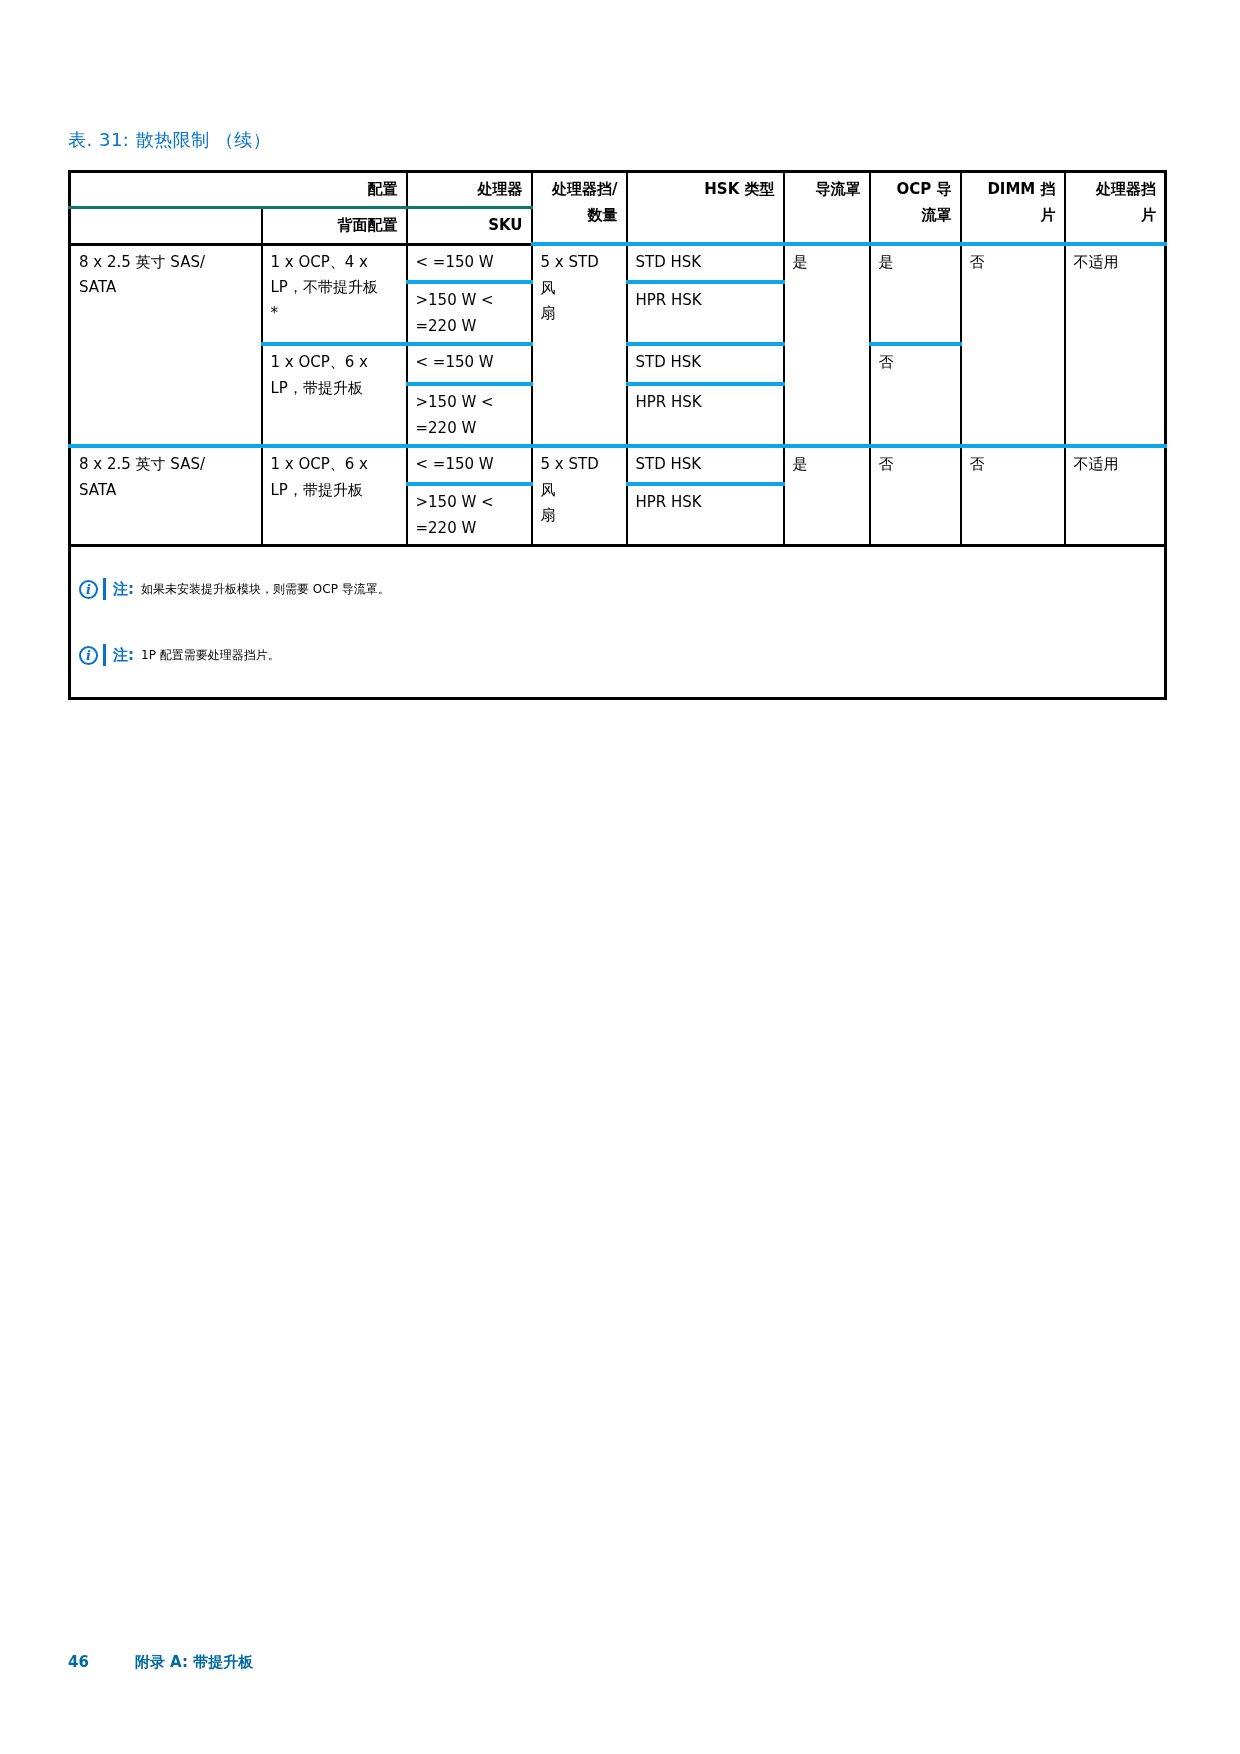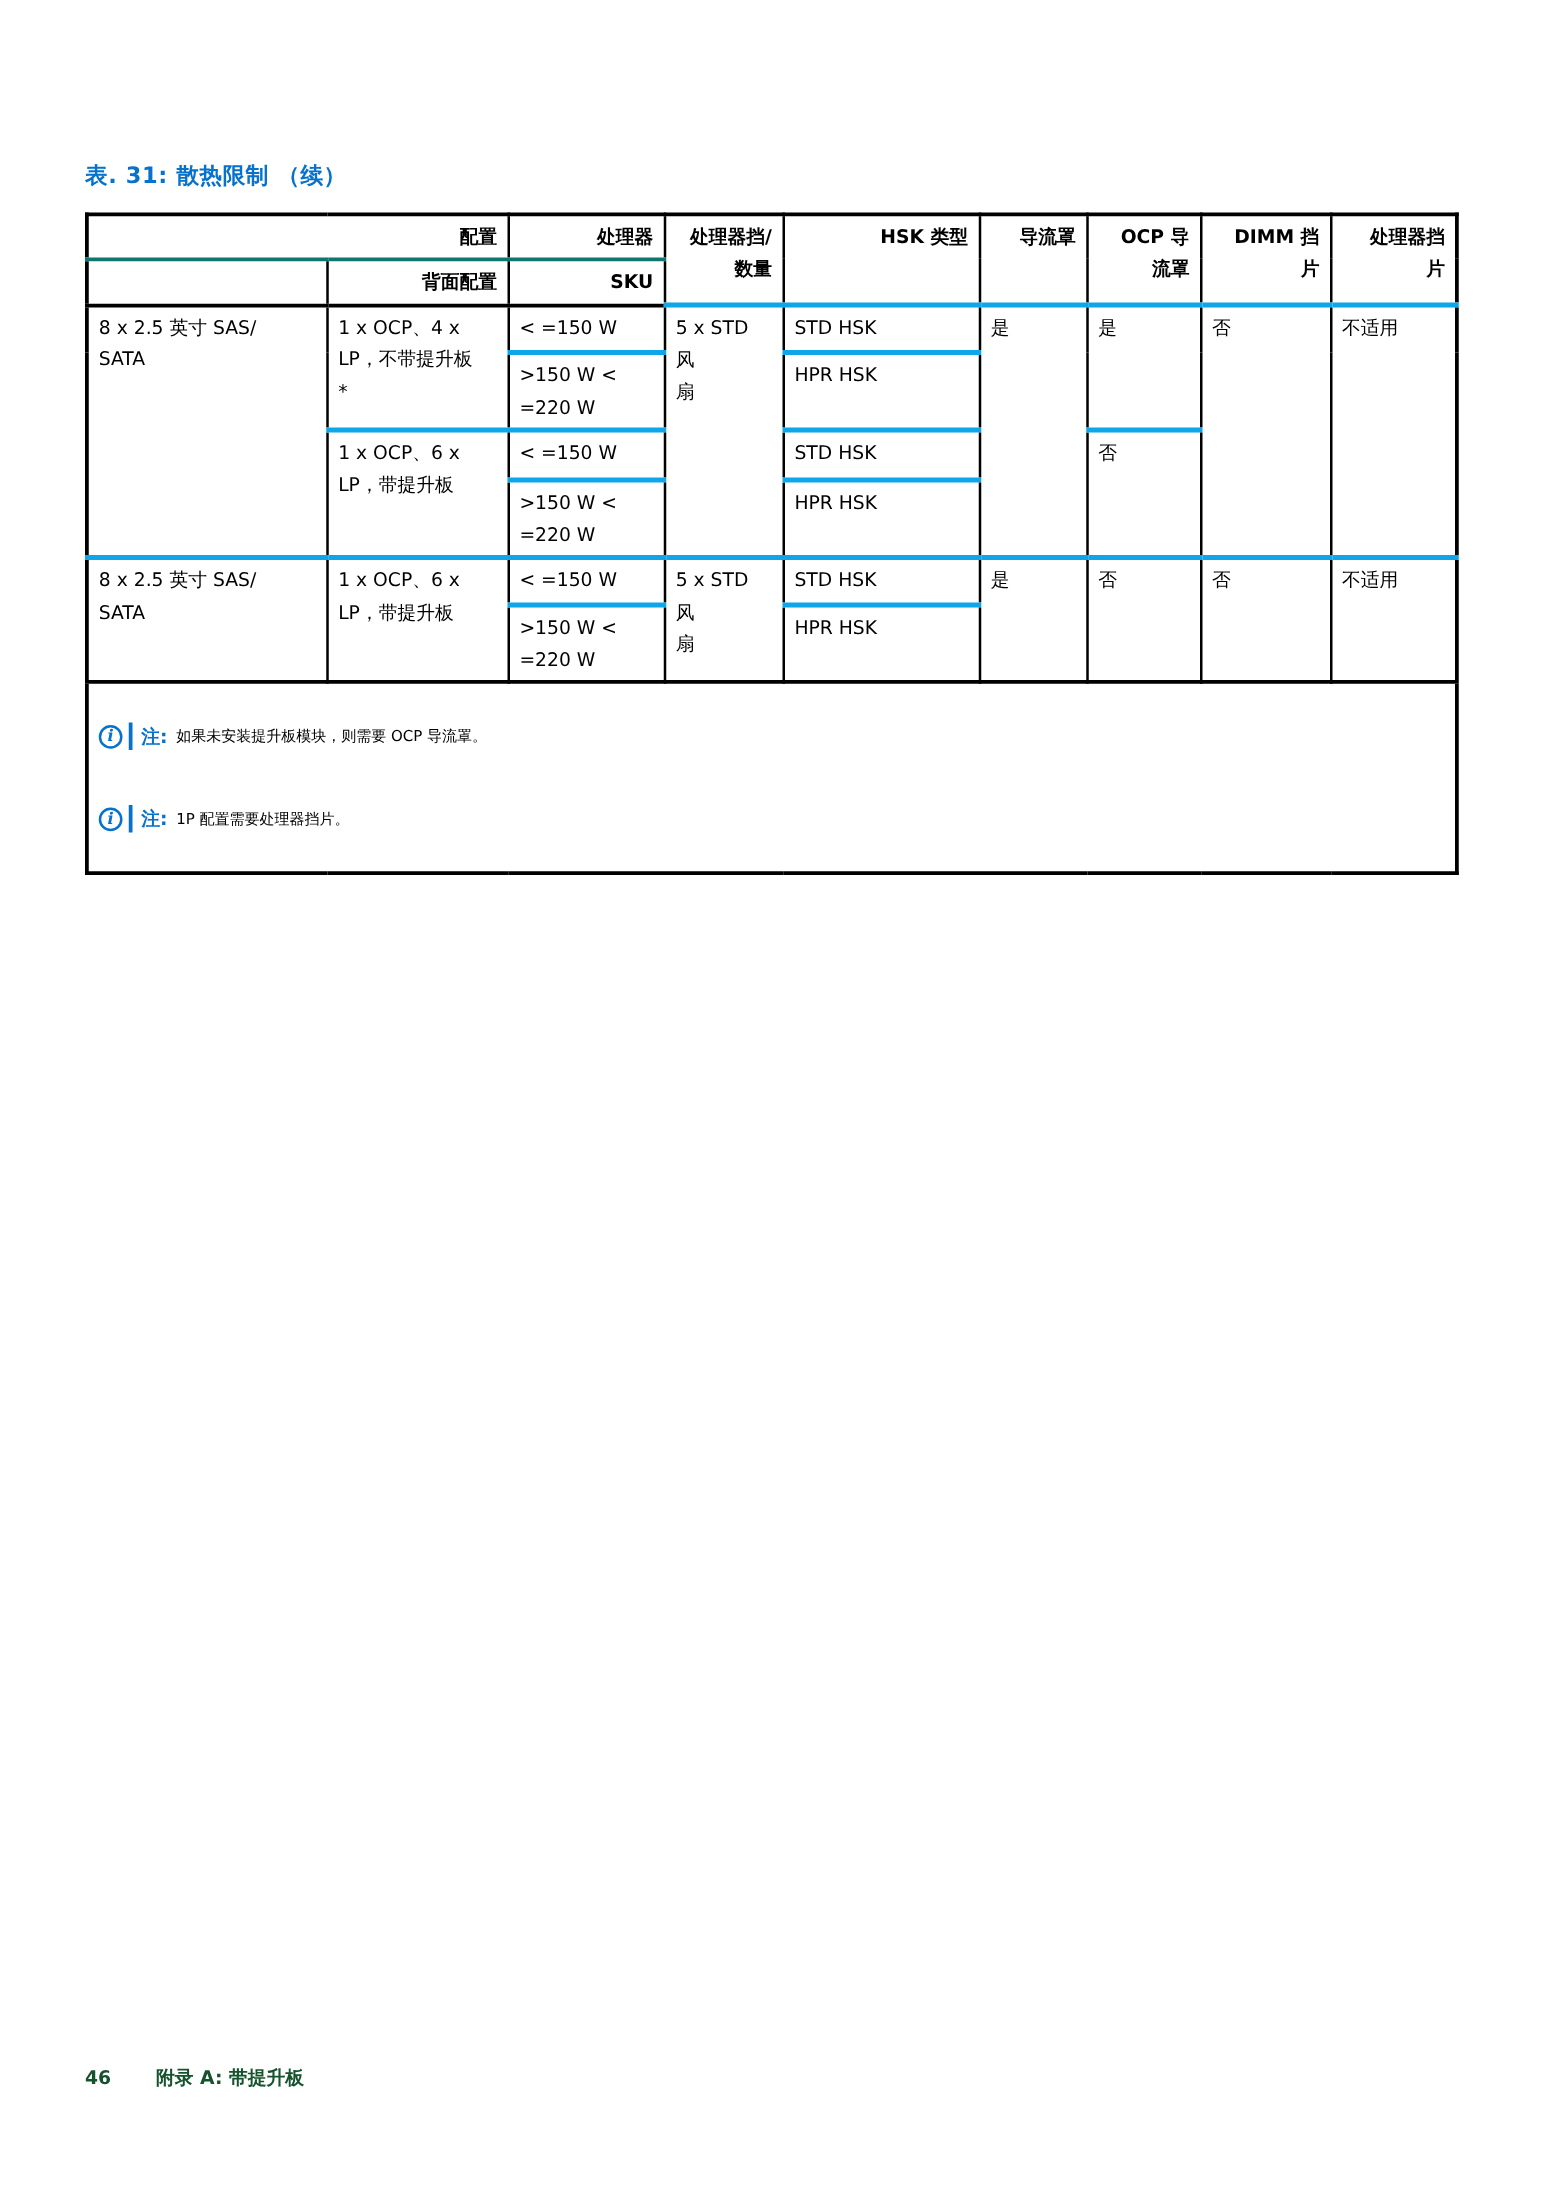--- a/index.html
+++ b/index.html
@@ -8,21 +8,21 @@
     width: 1240px; height: 1754px;
     background: #ffffff;
     font-family: "DejaVu Sans", sans-serif;
     color: #000;
     position: relative;
   }
   .page-title {
     position: absolute;
     left: 68px; top: 128px;
     font-size: 18px;
-    font-weight: bold;
+    font-weight: normal;
     color: #0672cb;
     letter-spacing: 0.5px;
   }
   table.thermal {
     position: absolute;
     left: 68px; top: 170px;
     width: 1096px;
     border-collapse: collapse;
     table-layout: fixed;
     border: 3px solid #000;
@@ -76,22 +76,22 @@
     font-weight: bold;
     margin-right: 7px;
     font-size: 15px;
   }
   .note-text { font-size: 12px; }
   .footer {
     position: absolute;
     left: 68px; top: 1653px;
     display: flex;
     align-items: baseline;
-    gap: 36px;
-    color: #14532d;
+    gap: 46px;
+    color: #0369a1;
     font-weight: bold;
     font-size: 15px;
   }
 </style>
 </head>
 <body>
 
 <div class="page-title">表. 31: 散热限制 （续）</div>
 
 <table class="thermal">

